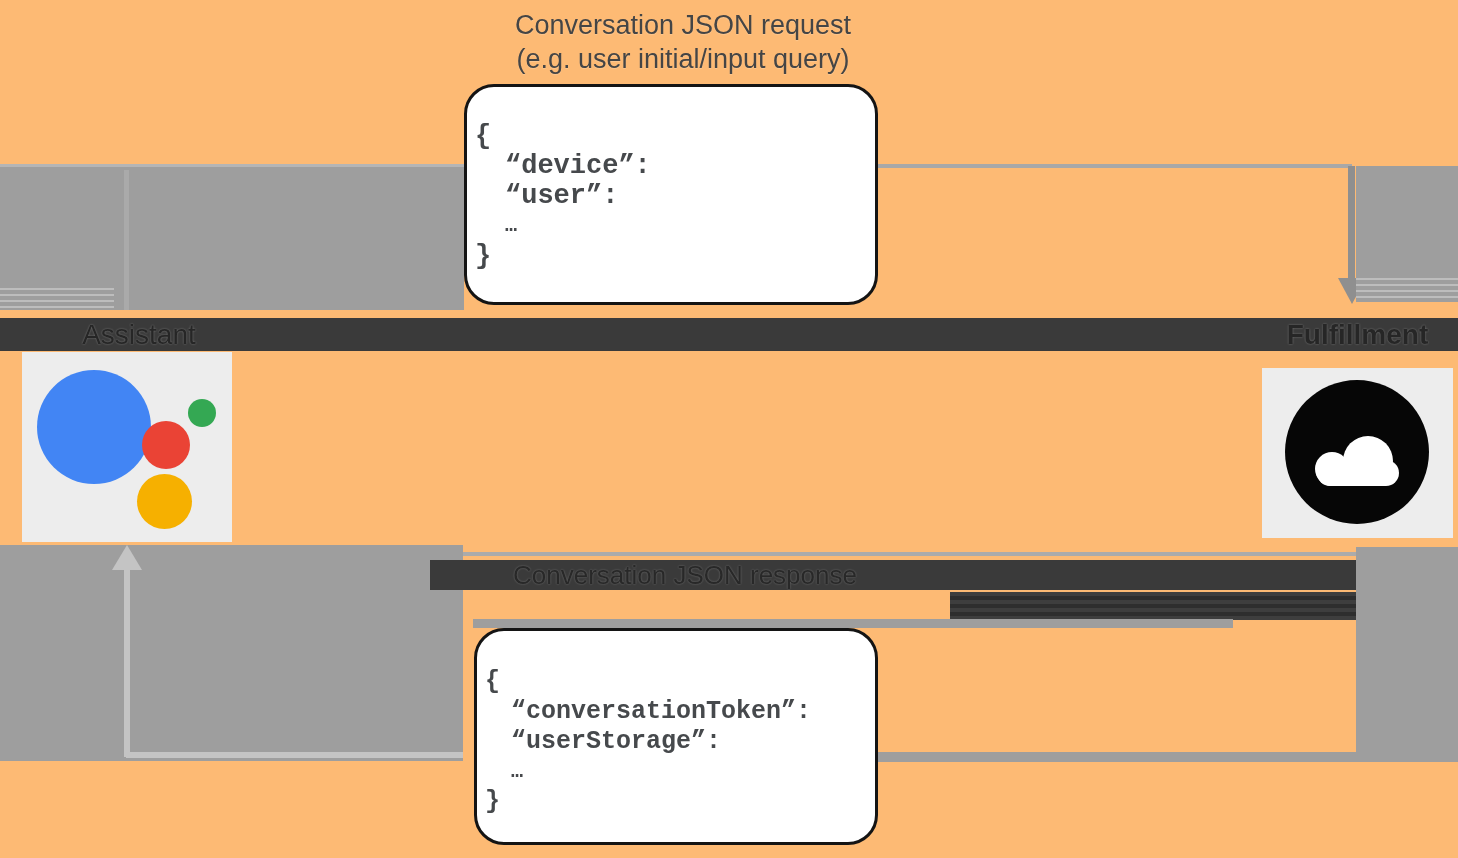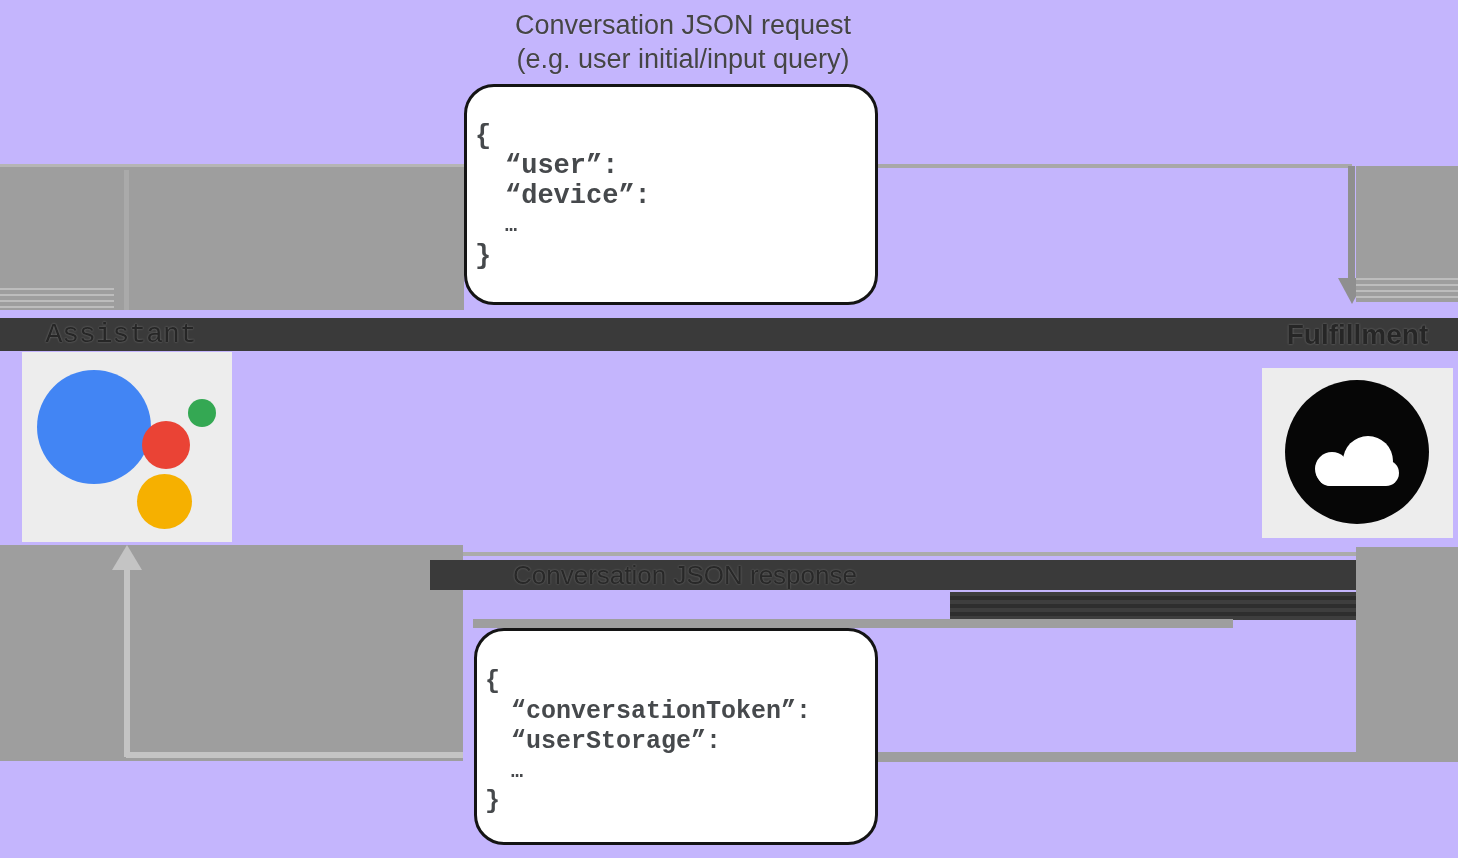--- a/index.html
+++ b/index.html
@@ -1,18 +1,18 @@
 <!DOCTYPE html>
 <html><head>
 <meta charset="utf-8">
 <style>
   html,body{margin:0;padding:0;background:#000;}
   #stage{
     position:relative;width:1458px;height:858px;overflow:hidden;
-    background:#c4b5fd;font-family:"Liberation Sans",sans-serif;
+    background:#fdba74;font-family:"Liberation Sans",sans-serif;
   }
   .abs{position:absolute;}
   
   .gblock{background:#9e9e9e;}
   .stripe-fade{background:repeating-linear-gradient(180deg,#bdbdbd 0 2px,#9e9e9e 2px 6px);}
   
   .arrow-label{
     color:#454545;text-align:center;font-size:27px;line-height:30px;
     text-shadow:0 1px 1px rgba(255,255,255,0.20);white-space:nowrap;
   }
@@ -61,21 +61,21 @@
     <div class="abs stripe-fade" style="left:0;bottom:0;width:114px;height:22px;"></div>
   </div>
   <div class="abs" style="left:878px;top:164px;width:474px;height:4px;background:#a8a8a8;"></div>
   <div class="abs" style="left:1348px;top:166px;width:7px;height:114px;background:#8f8f8f;"></div>
   <div class="abs tri-down" style="left:1338px;top:278px;"></div>
   <div class="abs gblock" style="left:1356px;top:166px;width:102px;height:136px;">
     <div class="abs stripe-fade" style="left:0;bottom:0;width:100%;height:24px;"></div>
   </div>
 
   <div class="abs band" style="left:0;top:318px;width:1458px;height:33px;"></div>
-  <div class="abs band-label" style="left:16px;top:318px;width:210px;font-family:Liberation Mono, monospace;">Assistant</div>
+  <div class="abs band-label" style="left:34px;top:318px;width:210px;">Assistant</div>
   <div class="abs band-label" style="left:1262px;top:318px;width:191px;font-weight:bold;">Fulfillment</div>
 
   <div class="abs tile" style="left:22px;top:352px;width:210px;height:190px;">
     <div>
       <div class="circ" style="left:15px;top:18px;width:114px;height:114px;background:#4285f4;"></div>
       <div class="circ" style="left:166px;top:47px;width:28px;height:28px;background:#34a853;"></div>
       <div class="circ" style="left:120px;top:69px;width:48px;height:48px;background:#ea4335;"></div>
       <div class="circ" style="left:115px;top:122px;width:55px;height:55px;background:#f6b000;"></div>
     </div>
   </div>
@@ -98,22 +98,22 @@
   <div class="abs band" style="left:430px;top:560px;width:926px;height:30px;"></div>
   <div class="abs stripeband" style="left:950px;top:592px;width:406px;height:28px;"></div>
   <div class="abs" style="left:473px;top:619px;width:760px;height:9px;background:#9e9e9e;"></div>
   <div class="abs" style="left:878px;top:752px;width:478px;height:10px;background:#9e9e9e;"></div>
   <div class="abs gblock" style="left:1356px;top:547px;width:102px;height:215px;"></div>
 
   <div class="abs arrow-label on-band" style="left:400px;top:560px;width:570px;font-size:26px;">Conversation JSON response</div>
 
   <div class="abs json-box" style="left:464px;top:84px;width:414px;height:221px;padding:34px 0 0 8px;font-size:27px;">
     <div class="line">{</div>
+    <div class="line" style="padding-left:30px;">“device”:</div>
     <div class="line" style="padding-left:30px;">“user”:</div>
-    <div class="line" style="padding-left:30px;">“device”:</div>
     <div class="line ellipsis" style="padding-left:30px;">…</div>
     <div class="line">}</div>
   </div>
 
   <div class="abs json-box" style="left:474px;top:628px;width:404px;height:217px;padding:36px 0 0 8px;font-size:25px;">
     <div class="line">{</div>
     <div class="line" style="padding-left:26px;">“conversationToken”:</div>
     <div class="line" style="padding-left:26px;">“userStorage”:</div>
     <div class="line ellipsis" style="padding-left:26px;">…</div>
     <div class="line">}</div>

